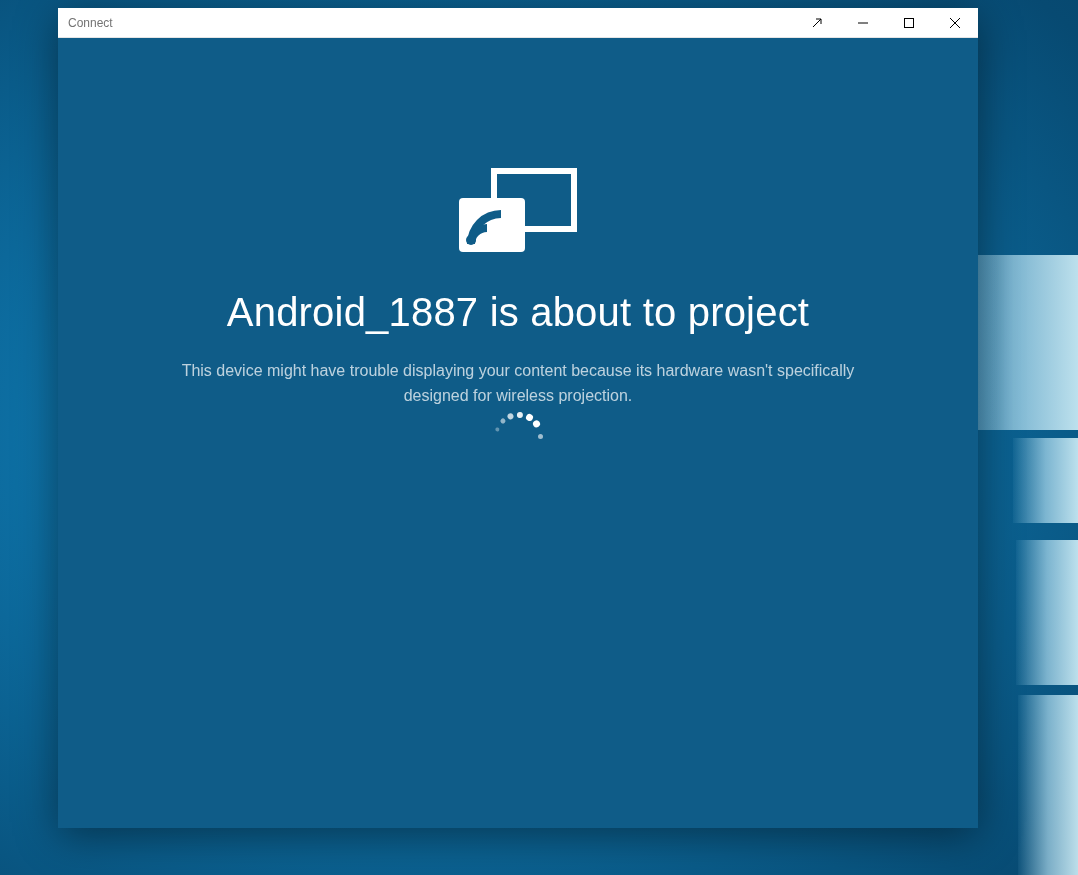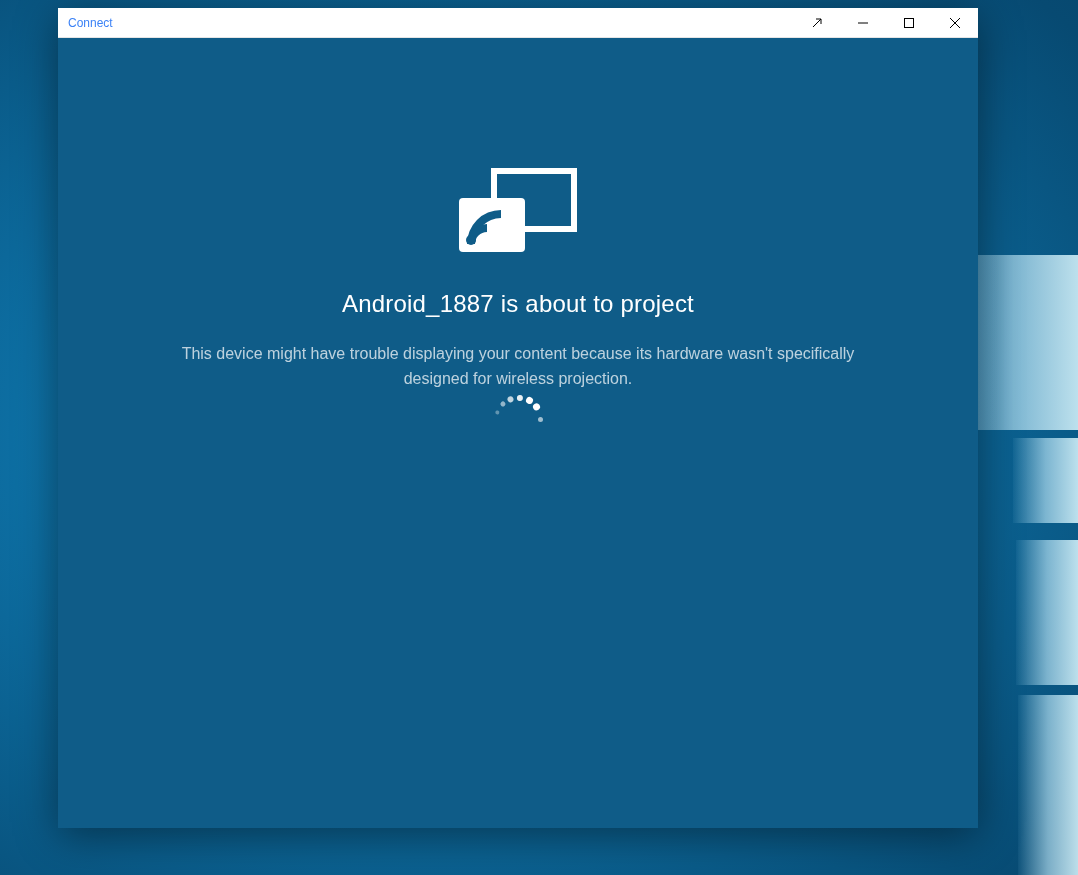--- a/index.html
+++ b/index.html
@@ -44,21 +44,21 @@
       background: #0f5c88;
       box-shadow: 0 8px 40px rgba(0,0,0,0.45);
       display: flex;
       flex-direction: column;
     }
     .titlebar {
       background: #ffffff;
       height: 30px;
       display: flex;
       align-items: center;
-      color: #3b82f6;
+      color: #737373;
       font-size: 12px;
       border-bottom: 1px solid #e5e5e5;
     }
     .titlebar-title {
       padding-left: 10px;
       flex: 0 0 auto;
     }
     .titlebar-spacer { flex: 1; }
     .titlebar-btn {
       width: 46px;
@@ -74,21 +74,21 @@
       flex: 1;
       background: #0f5c88;
       display: flex;
       flex-direction: column;
       align-items: center;
       color: #fff;
       padding-top: 130px;
     }
     .cast-icon { margin-bottom: 30px; }
     .headline {
-      font-size: 24px;
+      font-size: 40px;
       font-weight: 300;
       letter-spacing: 0.2px;
       margin-bottom: 24px;
       text-align: center;
     }
     .subtext {
       font-size: 16px;
       font-weight: 400;
       color: rgba(255,255,255,0.72);
       text-align: center;

